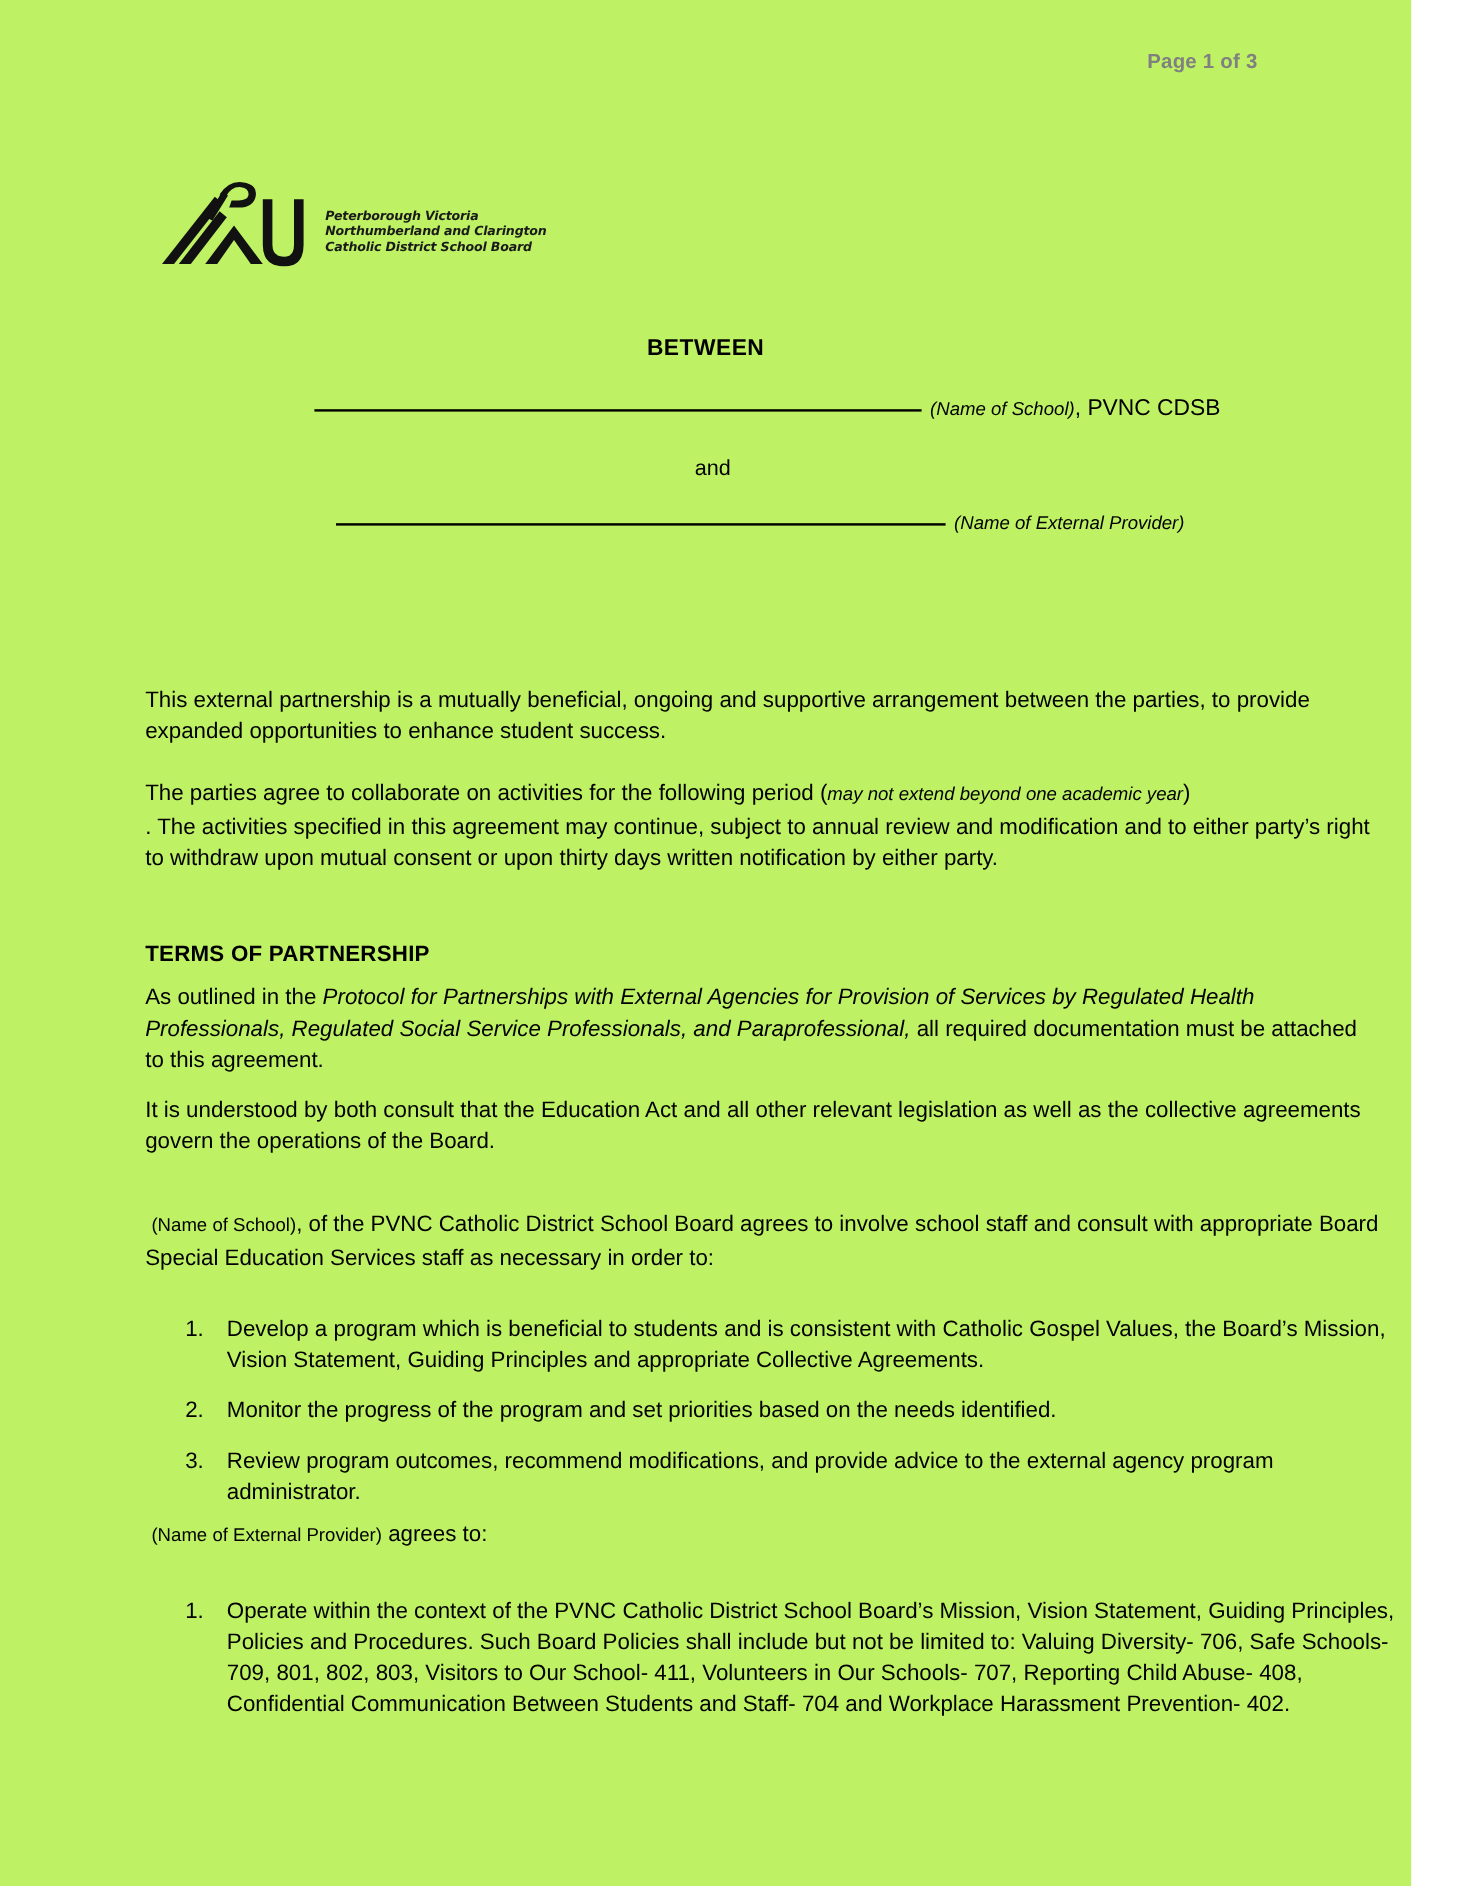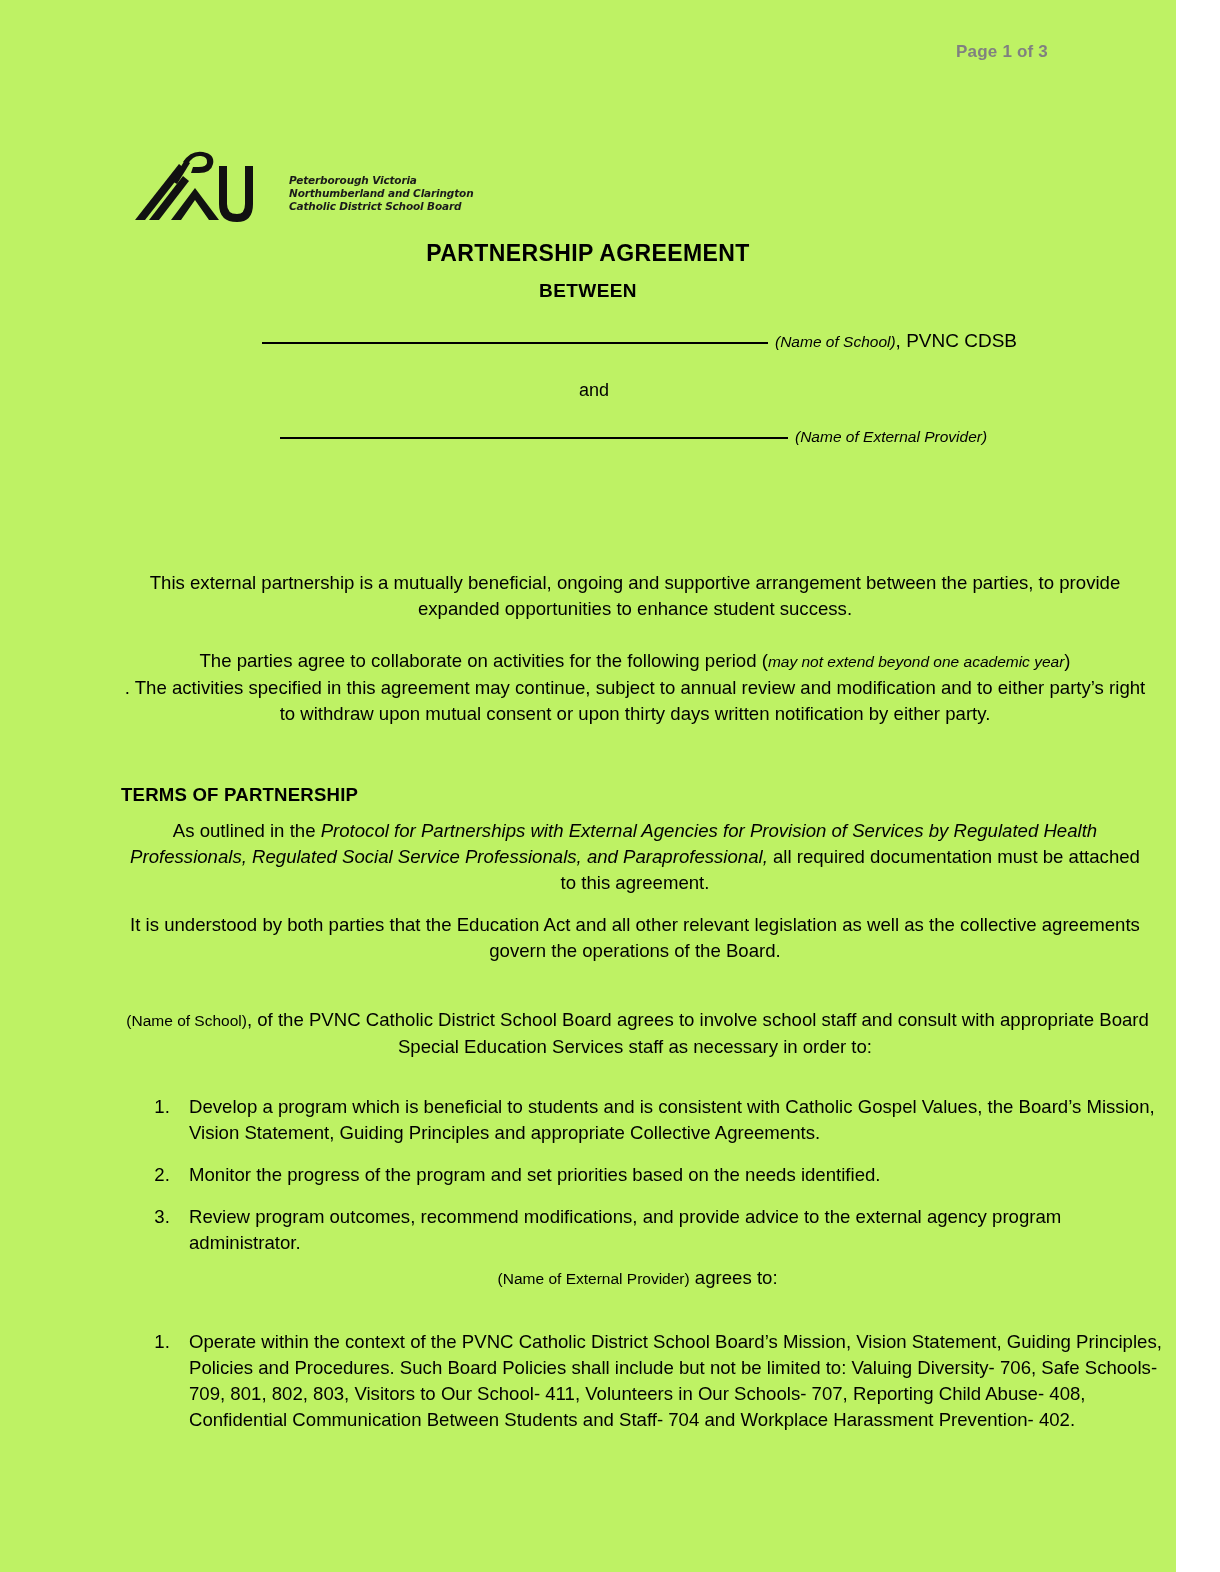--- a/index.html
+++ b/index.html
@@ -43,21 +43,21 @@
   }
   .logo-mark {
     position: absolute;
     left: 0;
     top: 0;
     width: 122px;
     height: 72px;
   }
   .logo-text {
     position: absolute;
-    left: 156px;
+    left: 138px;
     top: 24px;
     font-family: "DejaVu Sans", sans-serif;
     font-size: 10.5px;
     font-weight: bold;
     font-style: italic;
     line-height: 13.2px;
     color: #1a1a1a;
     letter-spacing: -0.15px;
     white-space: nowrap;
   }
@@ -122,21 +122,20 @@
     margin-left: 12px;
   }
 
   
   .body-block {
     position: absolute;
     left: 121px;
     width: 1028px;
     font-size: 18.6px;
     line-height: 26px;
-    text-align: center;
   }
   .p1 { top: 570px; }
   .p2 { top: 648px; }
   .terms-head {
     position: absolute;
     left: 121px;
     top: 784px;
     font-size: 18.6px;
     font-weight: bold;
     letter-spacing: .2px;
@@ -206,21 +205,20 @@
         </g>
       </svg>
     </span>
     <div class="logo-text">
       <div>Peterborough Victoria</div>
       <div>Northumberland and Clarington</div>
       <div>Catholic District School Board</div>
     </div>
   </div>
 
-  <div class="doc-title">PARTNERSHIP AGREEMENT</div>
   <div class="doc-subtitle">BETWEEN</div>
 
   <div class="party-line school">
     <span class="rule w-school"></span>
     <span class="caption-ital">(Name of School)</span>
     <span class="after-caption">, PVNC CDSB</span>
   </div>
 
   <div class="and-word">and</div>
 
@@ -235,21 +233,21 @@
     <span>The parties agree to collaborate on activities for the following period (</span><span class="small-ital">may not extend beyond one academic year</span><span>)</span><br>
     <span class="inline-rule w-period"></span><span>.  The activities specified in this agreement may continue, subject to annual review and modification and to either party’s right to withdraw upon mutual consent or upon thirty days written notification by either party.</span>
   </div>
 
   <div class="terms-head">TERMS OF PARTNERSHIP</div>
 
   <div class="body-block p3">
     <span>As outlined in the </span><em class="ital">Protocol for Partnerships with External Agencies for Provision of Services by Regulated Health Professionals, Regulated Social Service Professionals, and Paraprofessional,</em><span> all required documentation must be attached to this agreement.</span>
   </div>
 
-  <div class="body-block p4">It is understood by both parties that the Education Act and all other relevant legislation as well as the collective agreements govern the operations of the Board.</div>
+  <div class="body-block p4">It is understood by both consult that the Education Act and all other relevant legislation as well as the collective agreements govern the operations of the Board.</div>
 
   <div class="body-block p5">
     <span class="inline-rule w-short"></span>
     <span class="small-plain">(Name of School)</span><span>, of the PVNC Catholic District School Board agrees to involve school staff and consult with appropriate Board Special Education Services staff as necessary in order to:</span>
   </div>
 
   <ol class="doc-list list-school">
     <li>Develop a program which is beneficial to students and is consistent with Catholic Gospel Values, the Board’s Mission, Vision Statement, Guiding Principles and appropriate Collective Agreements.</li>
     <li>Monitor the progress of the program and set priorities based on the needs identified.</li>
     <li>Review program outcomes, recommend modifications, and provide advice to the external agency program administrator.</li>

